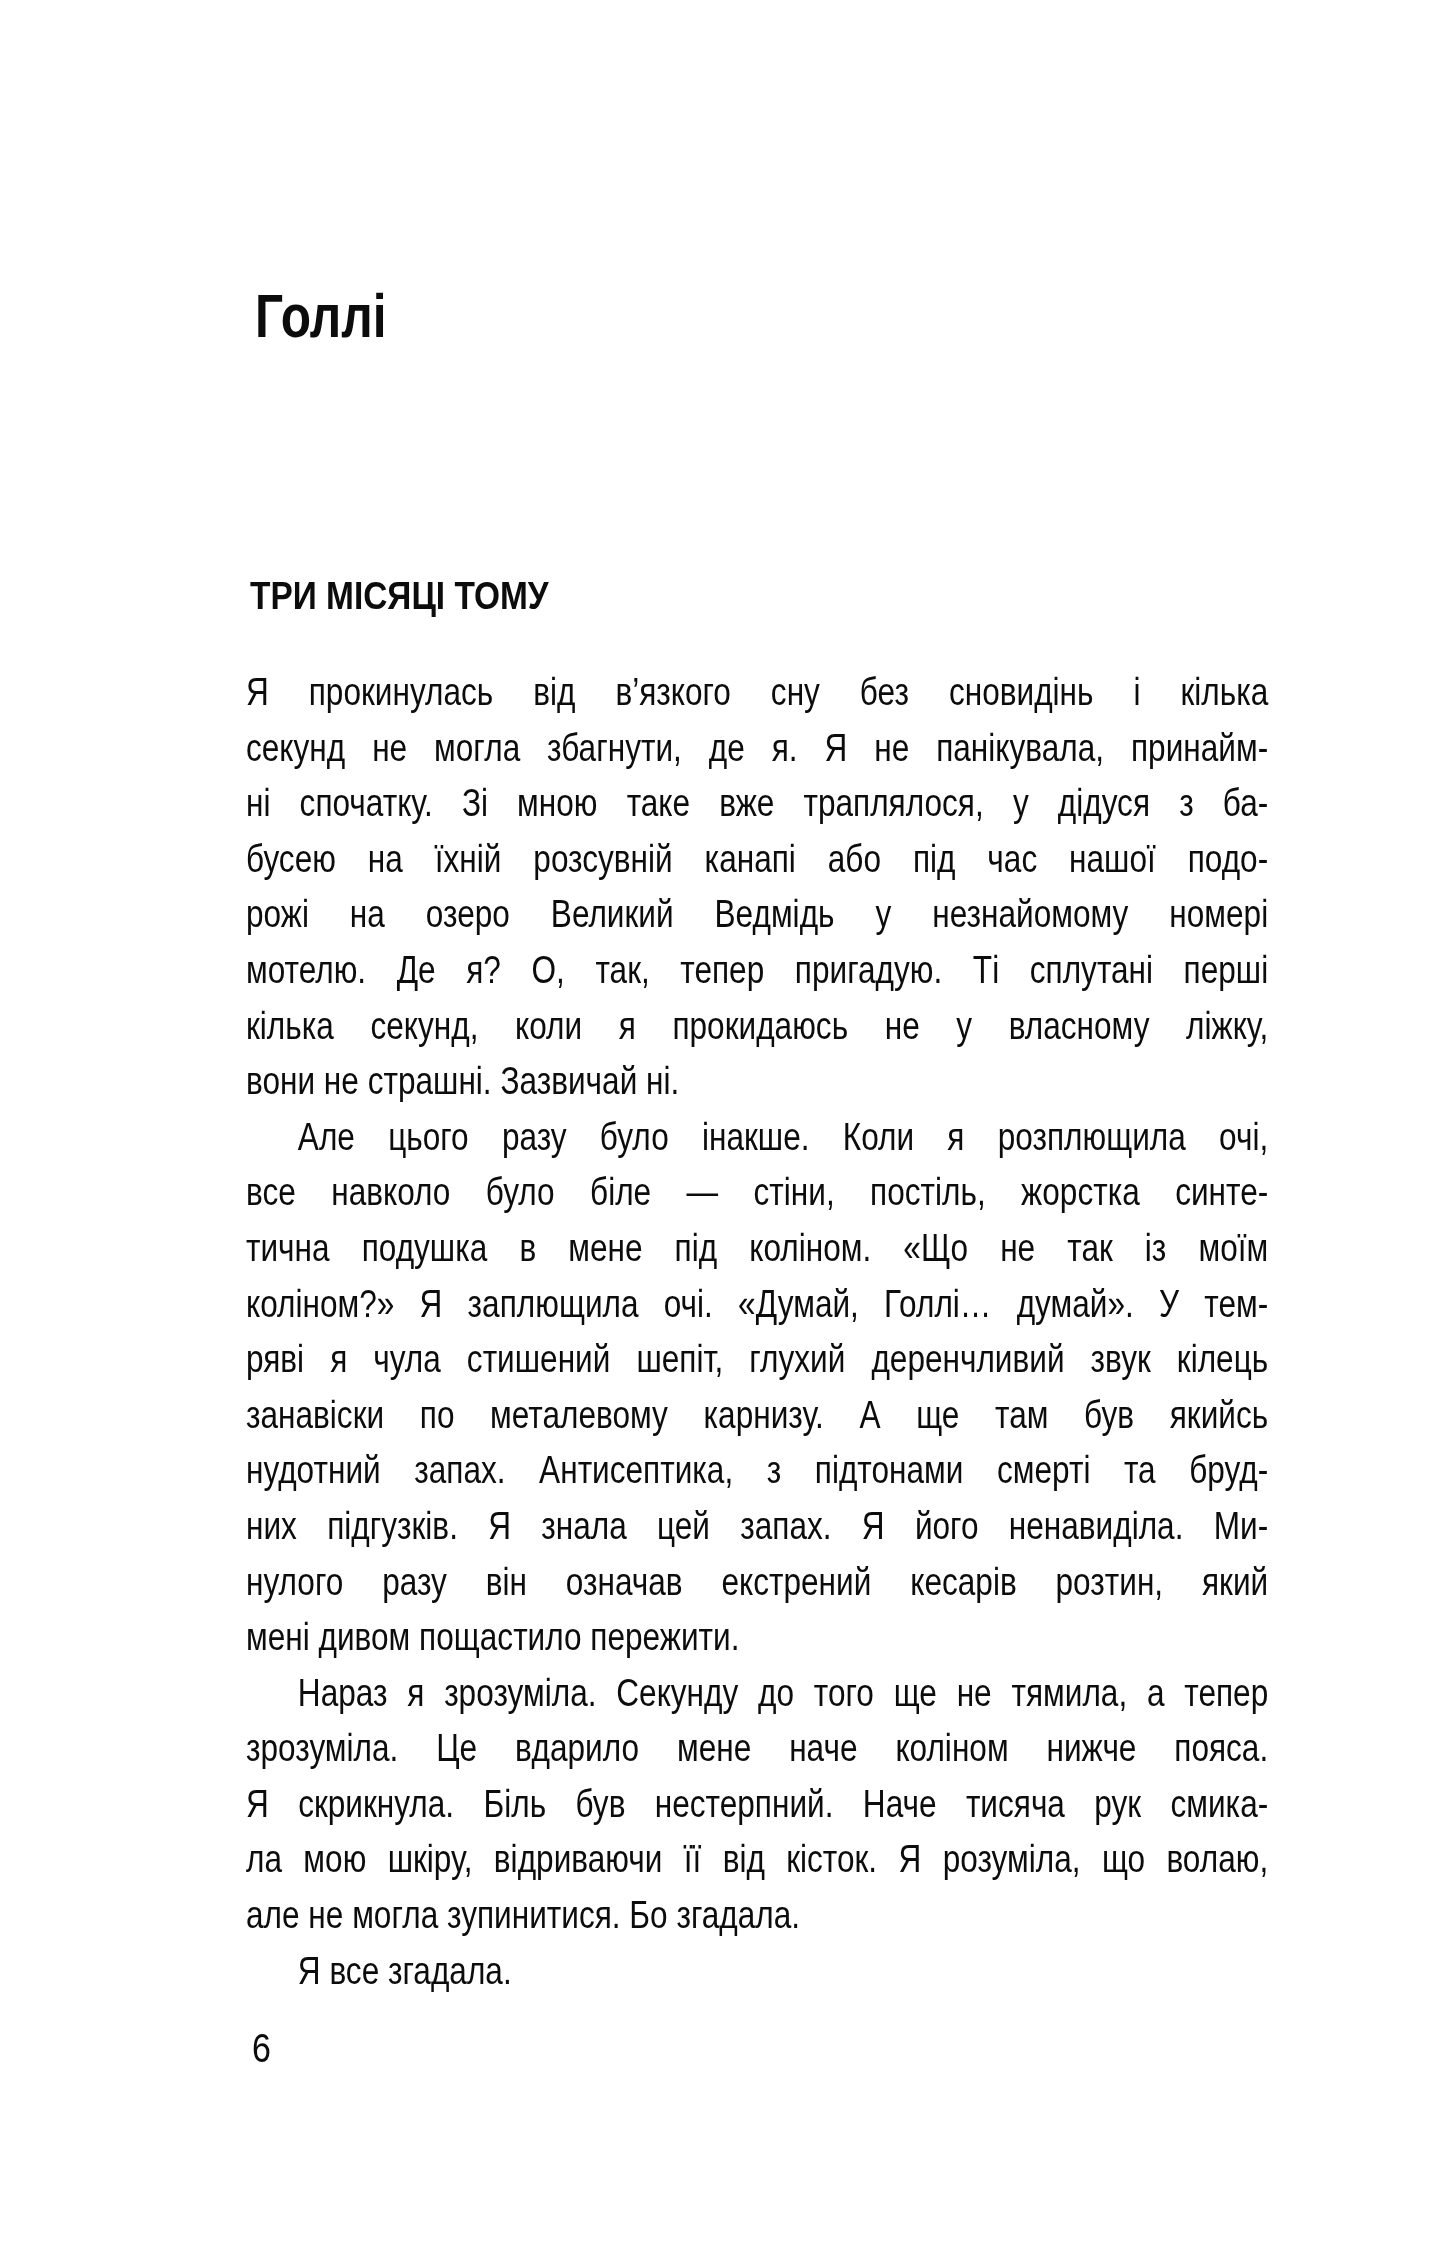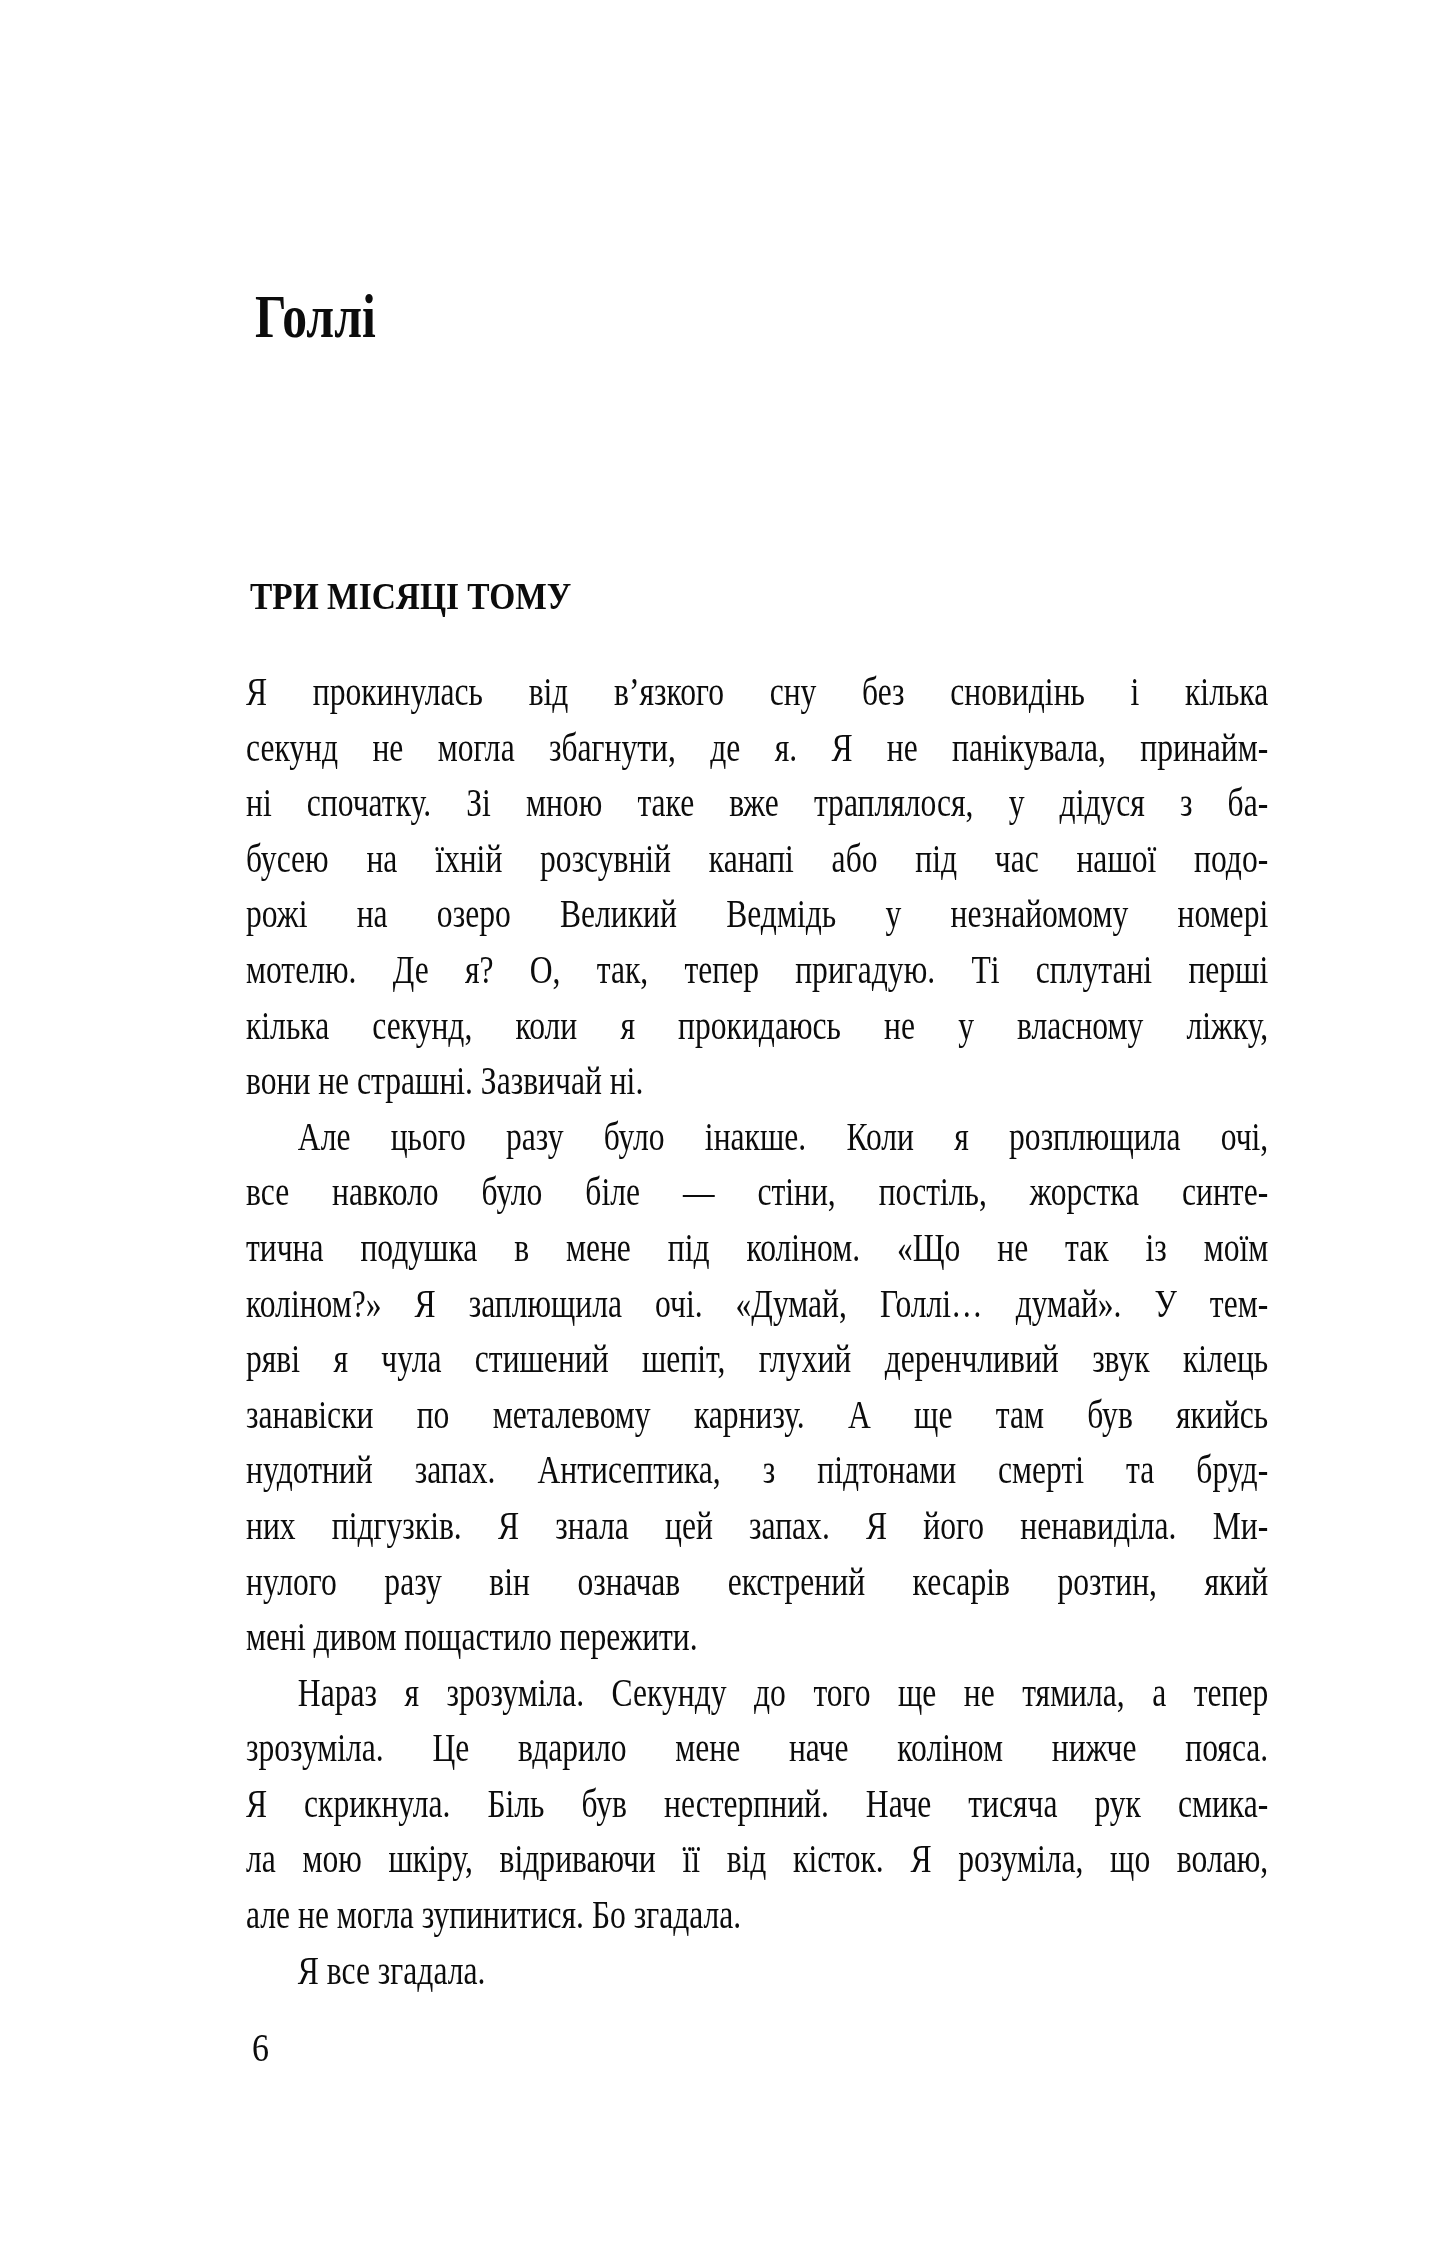--- a/index.html
+++ b/index.html
@@ -6,21 +6,21 @@
     margin: 0;
     padding: 0;
     background: #ffffff;
   }
   .page {
     position: relative;
     width: 1445px;
     height: 2266px;
     background: #ffffff;
     overflow: hidden;
-    font-family: Liberation Serif, serif;
+    font-family: Liberation Sans, sans-serif;
     color: #0c0c0c;
   }
   .chapter-title {
     position: absolute;
     left: 255px;
     top: 281px;
     margin: 0;
     font-size: 62px;
     font-weight: 700;
     line-height: 70px;

